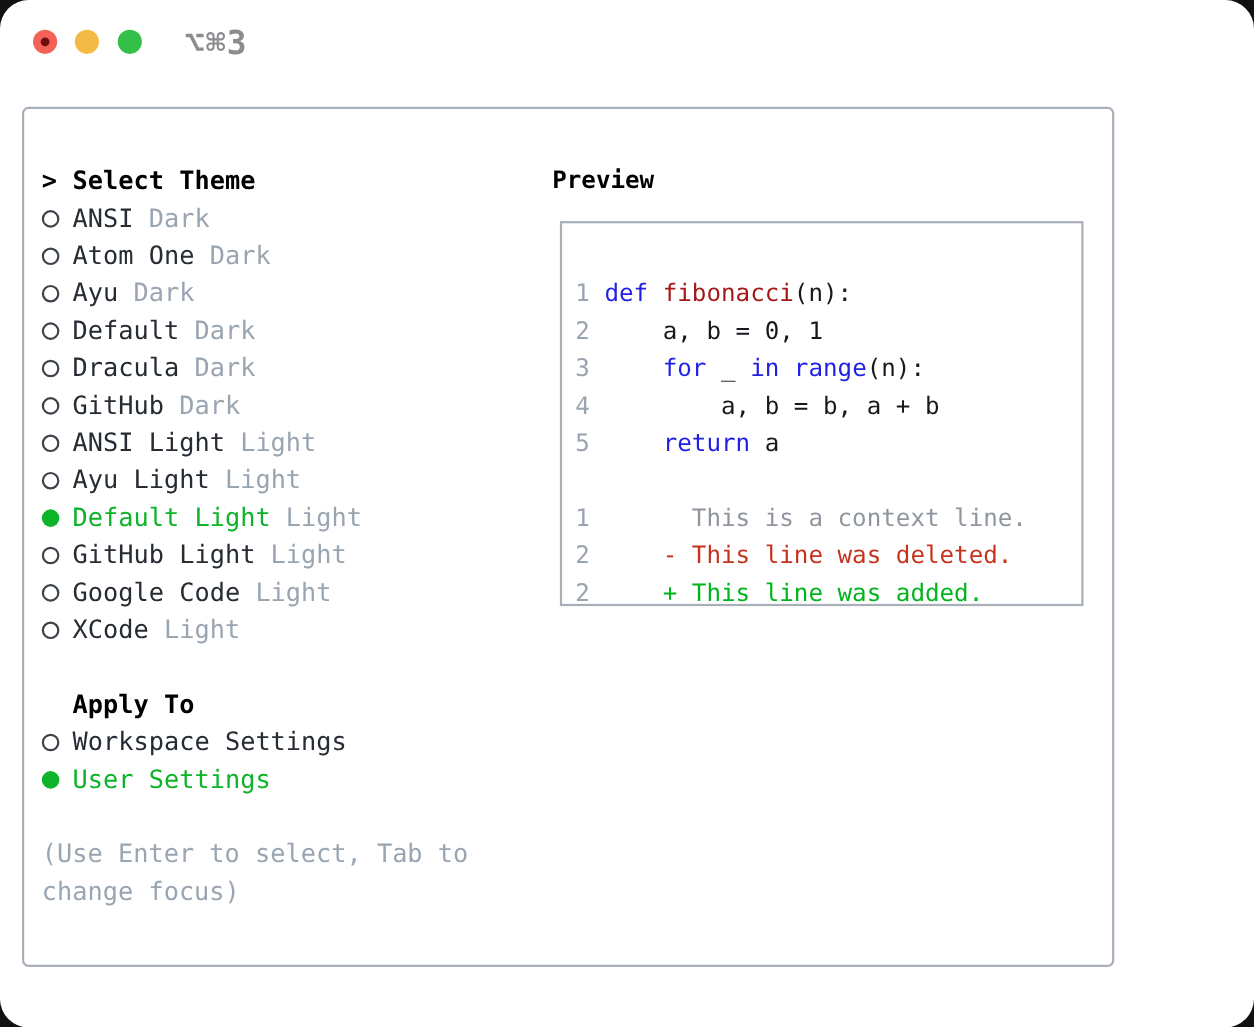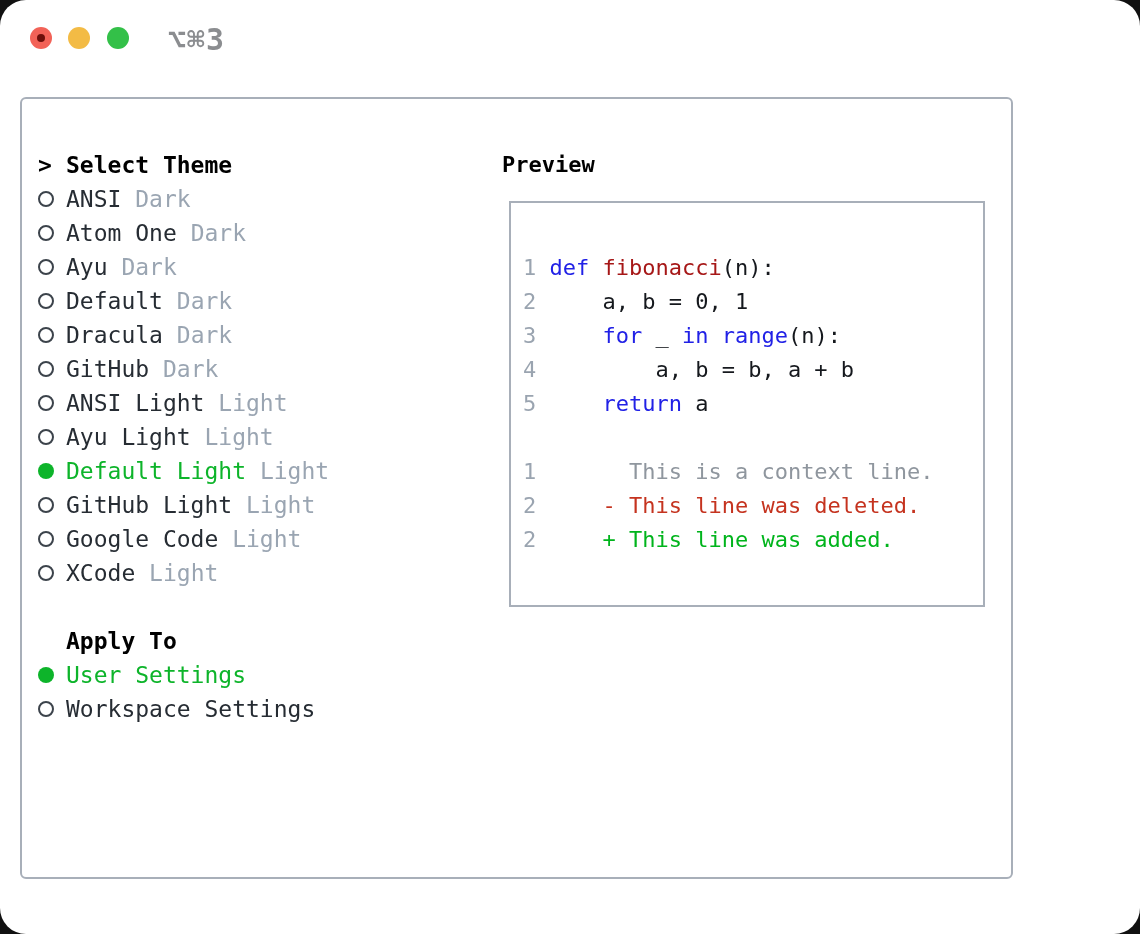--- a/index.html
+++ b/index.html
@@ -30,21 +30,21 @@
   .radio{width:12px;height:12px;border:2px solid #3c434b;border-radius:50%;box-sizing:content-box;}
   .radio.filled{width:16px;height:16px;border:none;background:var(--selected);}
   .hd{font-weight:bold;color:var(--heading);text-align:right;}
   .t-name{color:var(--text);}
   .t-variant{color:var(--muted);}
   .theme-row.selected .t-name{color:var(--selected);}
   .hint{margin-top:34px;max-width:420px;line-height:34px;color:var(--muted);white-space:normal;}
   
   .preview-header{position:absolute;left:480px;top:49px;height:34px;line-height:34px;font-size:22px;font-weight:bold;color:var(--heading);}
   .preview-box{
-    position:absolute;left:487px;top:102px;width:476px;height:406px;
+    position:absolute;left:487px;top:102px;width:476px;height:350px;
     border:2px solid var(--border);background:#fff;box-sizing:border-box;
     padding:48px 0 0 12px;overflow:hidden;
   }
   .pline{height:34px;line-height:34px;white-space:pre;font-size:22px;color:var(--code-text);}
   .ln{display:inline-block;width:1ch;margin-right:1ch;color:var(--line-number);text-align:right;}
   .c-keyword{color:var(--keyword);}
   .c-function{color:var(--function);}
   .c-context{color:var(--context);}
   .c-deleted{color:var(--deleted);}
   .c-added{color:var(--added);}
@@ -87,24 +87,25 @@
         </div>
 
       <div class="row spacer"></div>
 
       <div class="row">
         <span class="marker"></span>
         <span class="hd">Apply To</span>
       </div>
 
       <div>
+          <div class="row theme-row"><span class="marker"><span class="radio"></span></span><span class="t-name">Workspace Settings</span></div>
           <div class="row theme-row selected"><span class="marker"><span class="radio filled"></span></span><span class="t-name">User Settings</span></div>
-          <div class="row theme-row"><span class="marker"><span class="radio"></span></span><span class="t-name">Workspace Settings</span></div>
         </div>
 
+      <div class="hint">(Use Enter to select, Tab to change focus)</div>
     </div>
 
     <div class="preview-header">Preview</div>
     <div class="preview-box">
         <div class="pline"><span class="ln">1</span><span class="c-keyword">def</span><span> </span><span class="c-function">fibonacci</span><span>(n):</span></div>
         <div class="pline"><span class="ln">2</span><span>    a, b = 0, 1</span></div>
         <div class="pline"><span class="ln">3</span><span>    </span><span class="c-keyword">for</span><span> _ </span><span class="c-keyword">in</span><span> </span><span class="c-keyword">range</span><span>(n):</span></div>
         <div class="pline"><span class="ln">4</span><span>        a, b = b, a + b</span></div>
         <div class="pline"><span class="ln">5</span><span>    </span><span class="c-keyword">return</span><span> a</span></div>
         <div class="pline"><span class="ln"></span></div>

